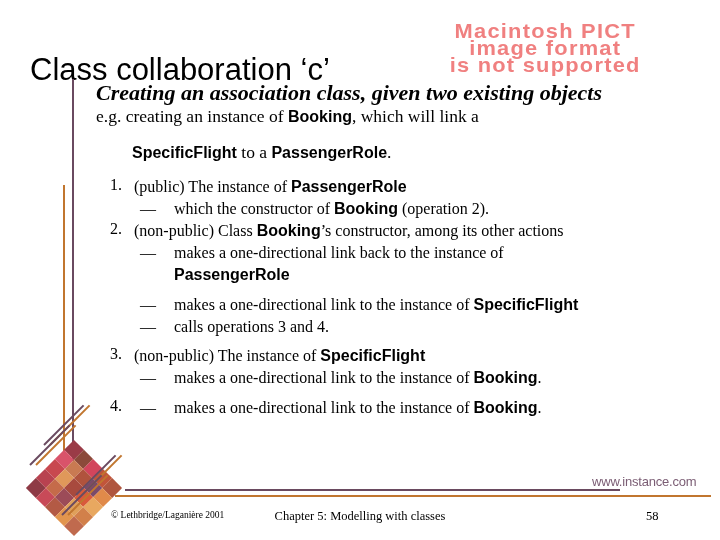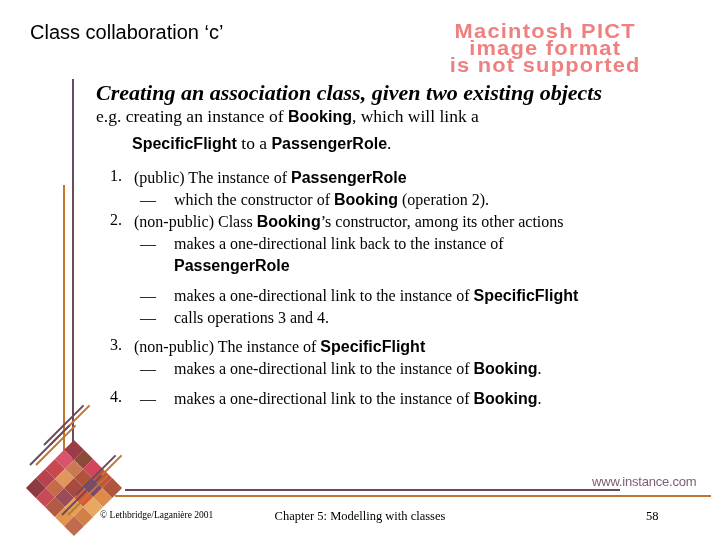--- a/index.html
+++ b/index.html
@@ -13,23 +13,23 @@
     position: relative;
     overflow: hidden;
     font-family: "Liberation Serif", serif;
     color: #000000;
   }
 
   
   #slide-title {
     position: absolute;
     left: 30px;
-    top: 21px;
+    top: 52px;
     font-family: "Liberation Sans", sans-serif;
-    font-size: 20px;
+    font-size: 31px;
     font-weight: 400;
     color: #000000;
     letter-spacing: 0px;
     white-space: nowrap;
     text-align: center;
   }
 
   
   #pict-placeholder {
     position: absolute;
@@ -90,21 +90,21 @@
   .eg-block {
     font-size: 17.5px;
     line-height: 22px;
     text-align: justify;
     margin: 0 0 12px 0;
   }
   .eg-line2 {
     display: block;
     padding-left: 36px;
     text-align: left;
-    margin-top: 4px;
+    margin-top: 13px;
   }
   .mono-id {
     font-family: "Liberation Sans", sans-serif;
     font-weight: bold;
     font-size: 16px;
   }
 
   
   ol#steps {
     list-style: none;
@@ -174,21 +174,21 @@
     left: 592px;
     top: 474px;
     font-family: "Liberation Sans", sans-serif;
     font-size: 13px;
     font-weight: 500;
     color: #7b5d74;
     letter-spacing: -0.2px;
   }
   #footer-copyright {
     position: absolute;
-    left: 100px;
+    left: 111px;
     top: 510px;
     font-family: "Liberation Serif", serif;
     font-size: 9.5px;
     color: #000000;
   }
   #footer-chapter {
     position: absolute;
     left: 0;
     top: 509px;
     width: 720px;

